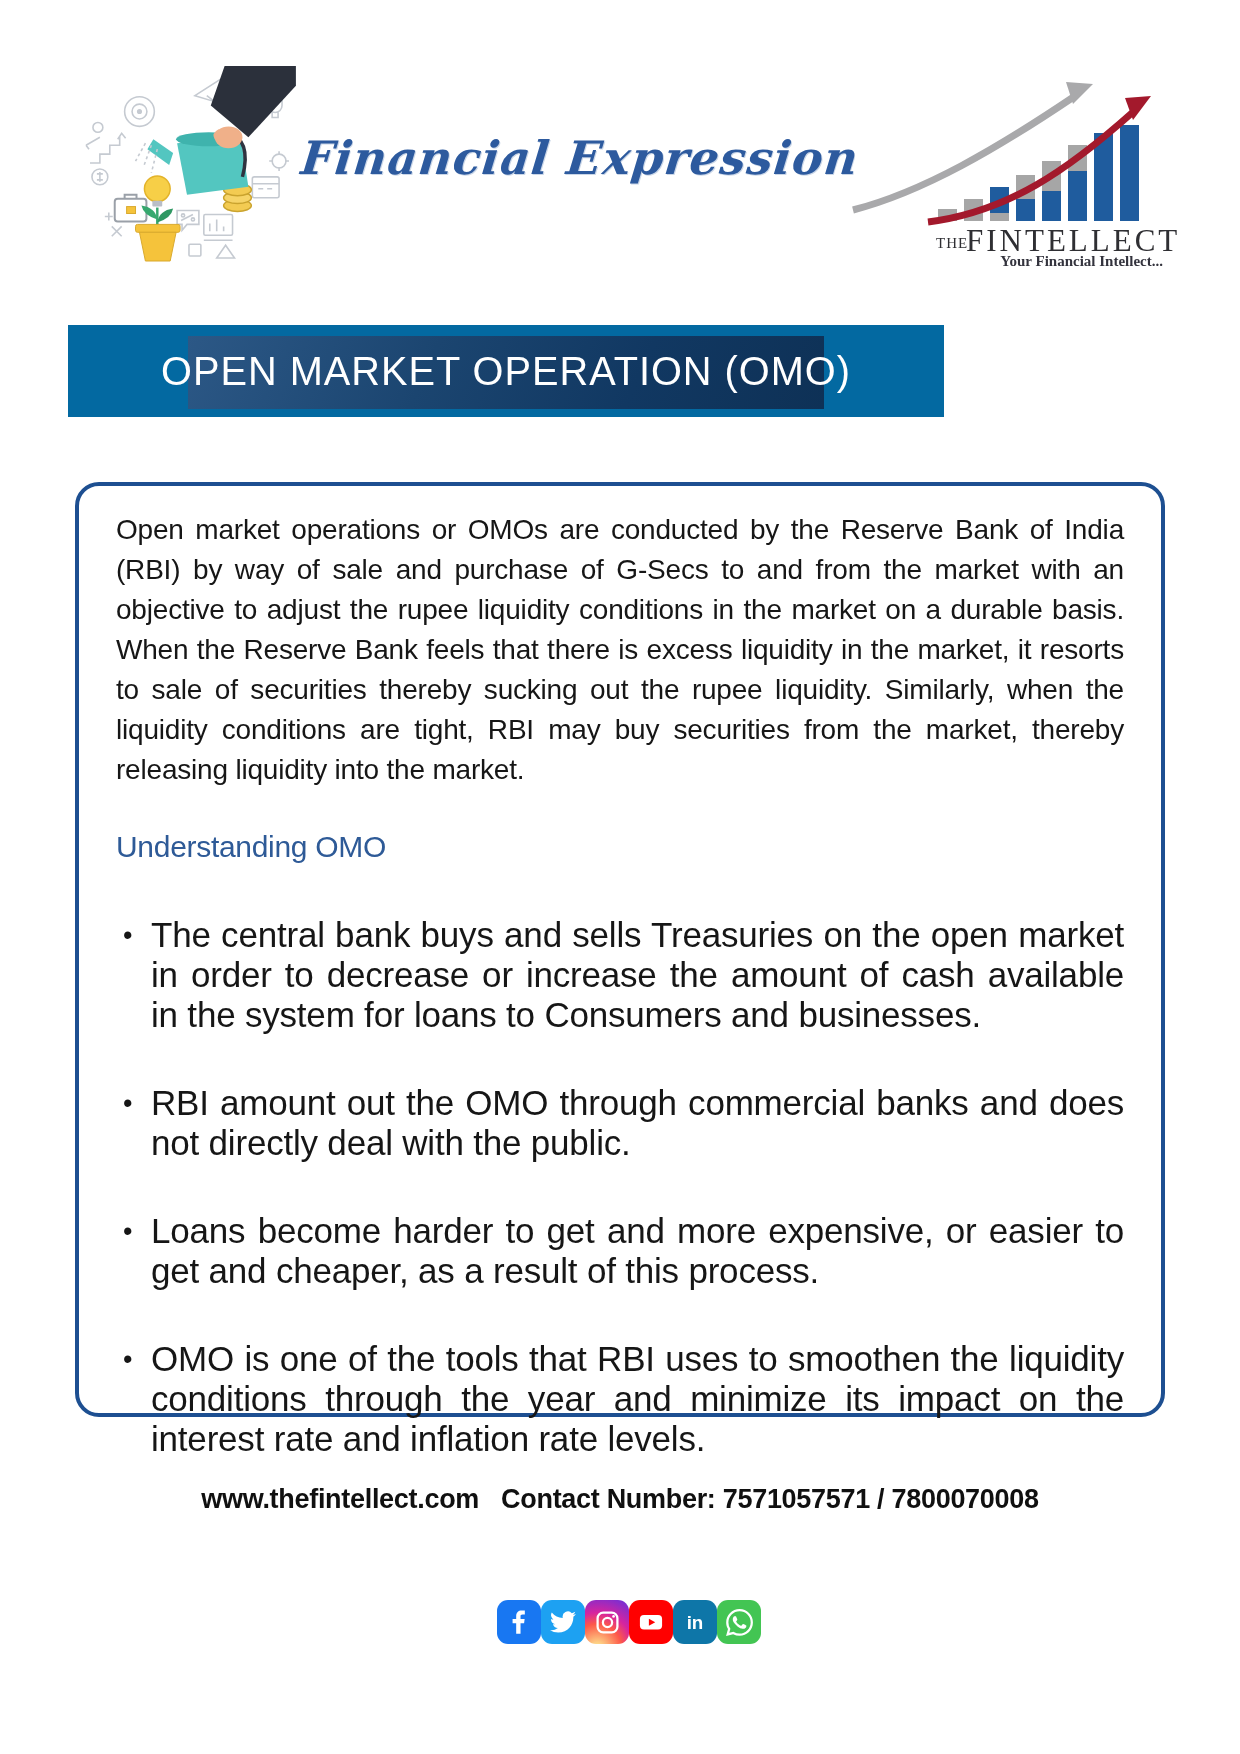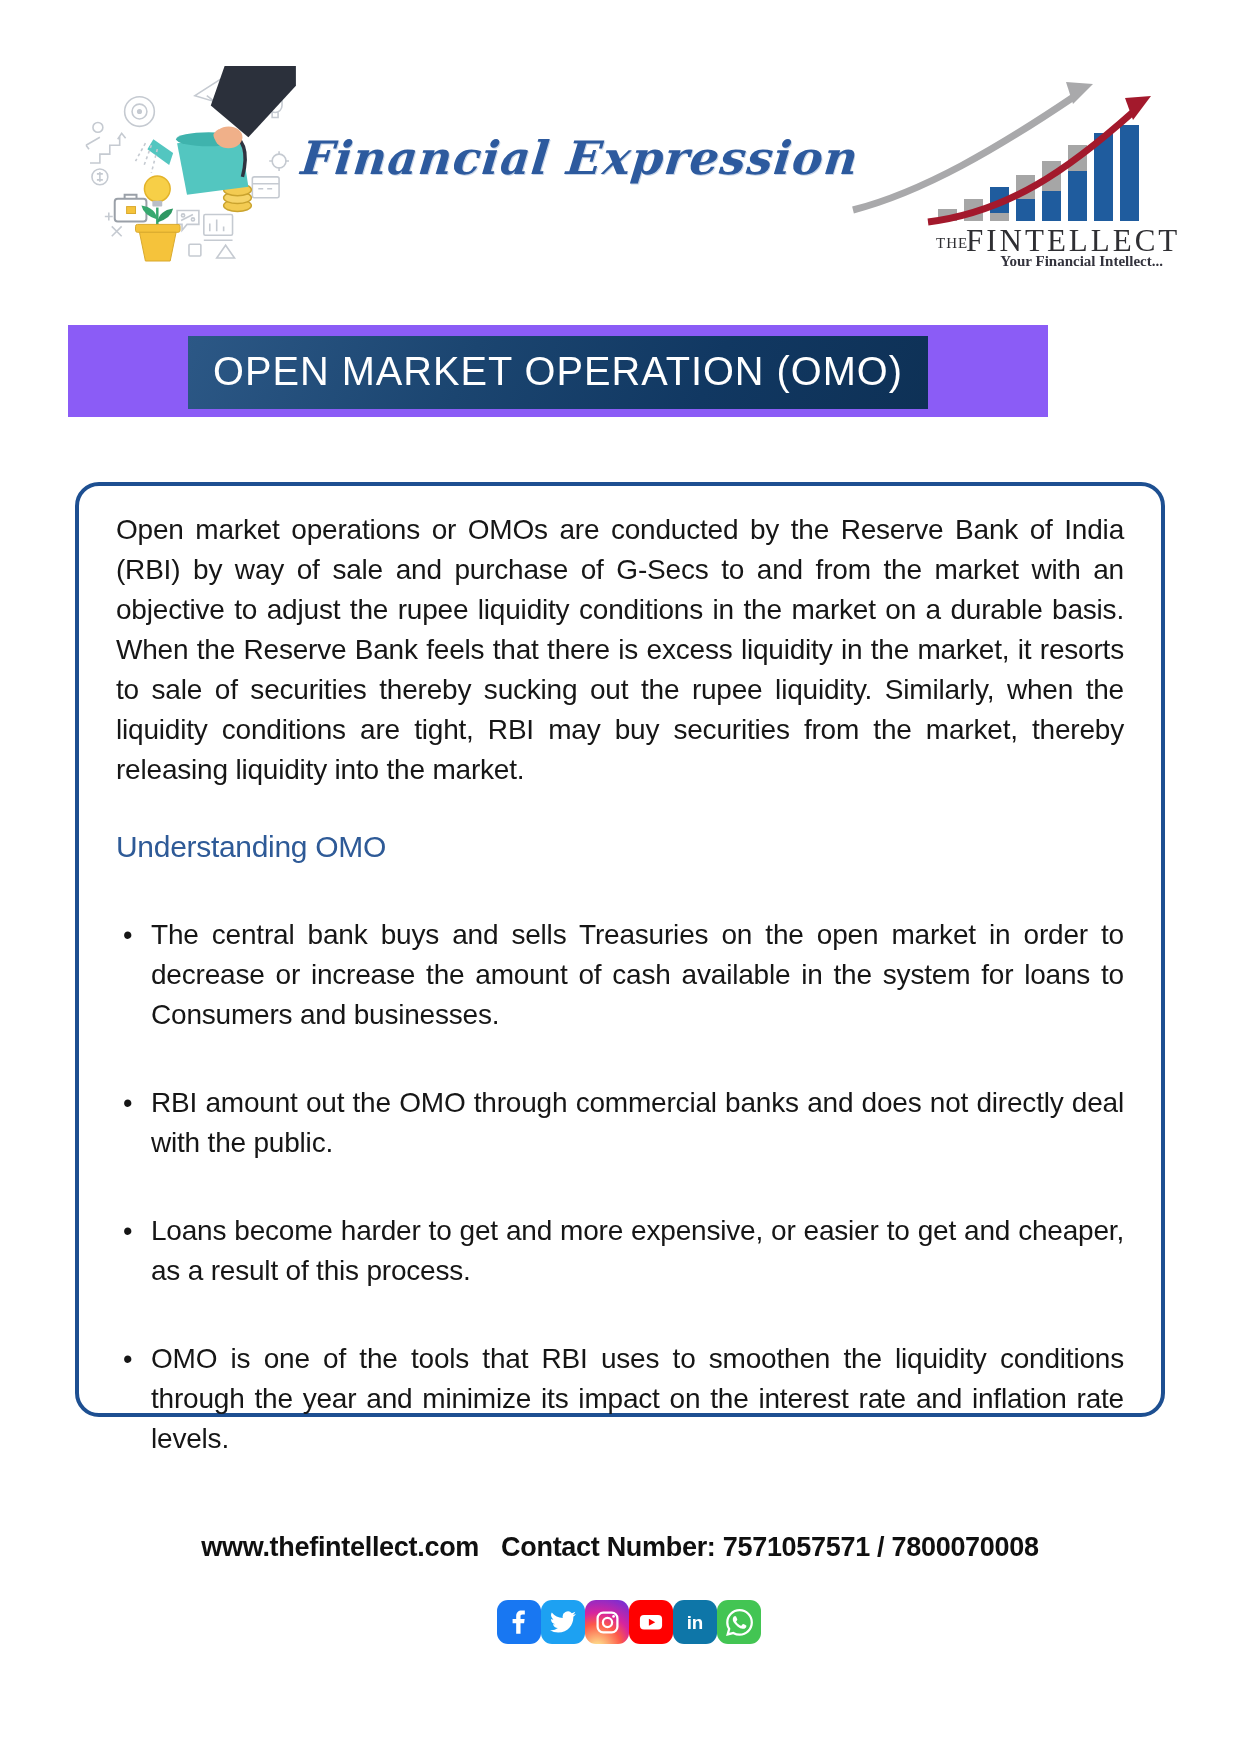--- a/index.html
+++ b/index.html
@@ -17,22 +17,22 @@
     font-family:"DejaVu Serif", serif; font-style:italic; font-weight:700;
     font-size:46px; color:#2d5a9e; letter-spacing:1px;
     transform:skewX(-6deg);
     text-shadow:1px 1px 0 rgba(45,90,158,.25);
     white-space:nowrap;
   }
   .logo { position:absolute; left:833px; top:70px; width:348px; height:198px; }
 
   
   .banner {
-    position:absolute; left:68px; top:325px; width:980px; height:92px;
-    background:#8b5cf6;
+    position:absolute; left:68px; top:325px; width:876px; height:92px;
+    background:#0369a1;
   }
   .banner-inner {
     position:absolute; left:120px; right:120px; top:11px; bottom:8px;
     background:linear-gradient(115deg, #2c5886 0%, #1b4570 38%, #113862 70%, #0e3156 100%);
   }
   .banner-title {
     position:absolute; inset:0; display:flex; align-items:center; justify-content:center;
     color:#ffffff; font-size:41px; font-weight:400; letter-spacing:1px;
     transform:scaleX(.97); white-space:nowrap;
   }
@@ -48,32 +48,32 @@
     font-size:28px; line-height:40px; text-align:justify;
     letter-spacing:-0.2px;
   }
   .section-heading {
     margin-top:37px; font-size:30px; line-height:40px;
     color:#2e5a97; font-weight:400; letter-spacing:-0.3px;
   }
   .bullet-list { list-style:none; margin-top:7px; }
   .bullet-list li {
     position:relative; padding-left:35px;
-    font-size:28px; line-height:40px; text-align:justify; letter-spacing:-0.2px;margin-top:48px;
+    font-size:35px; line-height:40px; text-align:justify; letter-spacing:-0.2px;margin-top:48px;
   }
   .bullet-list li::before {
     content:"\2022"; position:absolute; left:7px; top:0;
     font-size:27px; color:#161616;
   }
 
   
   .contacts {
     position:absolute; left:0; top:1478px; width:100%;
     text-align:center; font-size:27px; font-weight:700; color:#101010;
-    line-height:43px; letter-spacing:-0.3px;margin-top:48px;
+    line-height:43px; letter-spacing:-0.3px;
   }
   .contacts .line1 { display:flex; justify-content:center; gap:22px; }
   .social-row {
     position:absolute; left:9px; top:1600px; width:100%;
     display:flex; justify-content:center; align-items:center; gap:0;
   }
   .social-tile {
     width:44px; height:44px; border-radius:11px;
     display:flex; align-items:center; justify-content:center;
     cursor:pointer;

